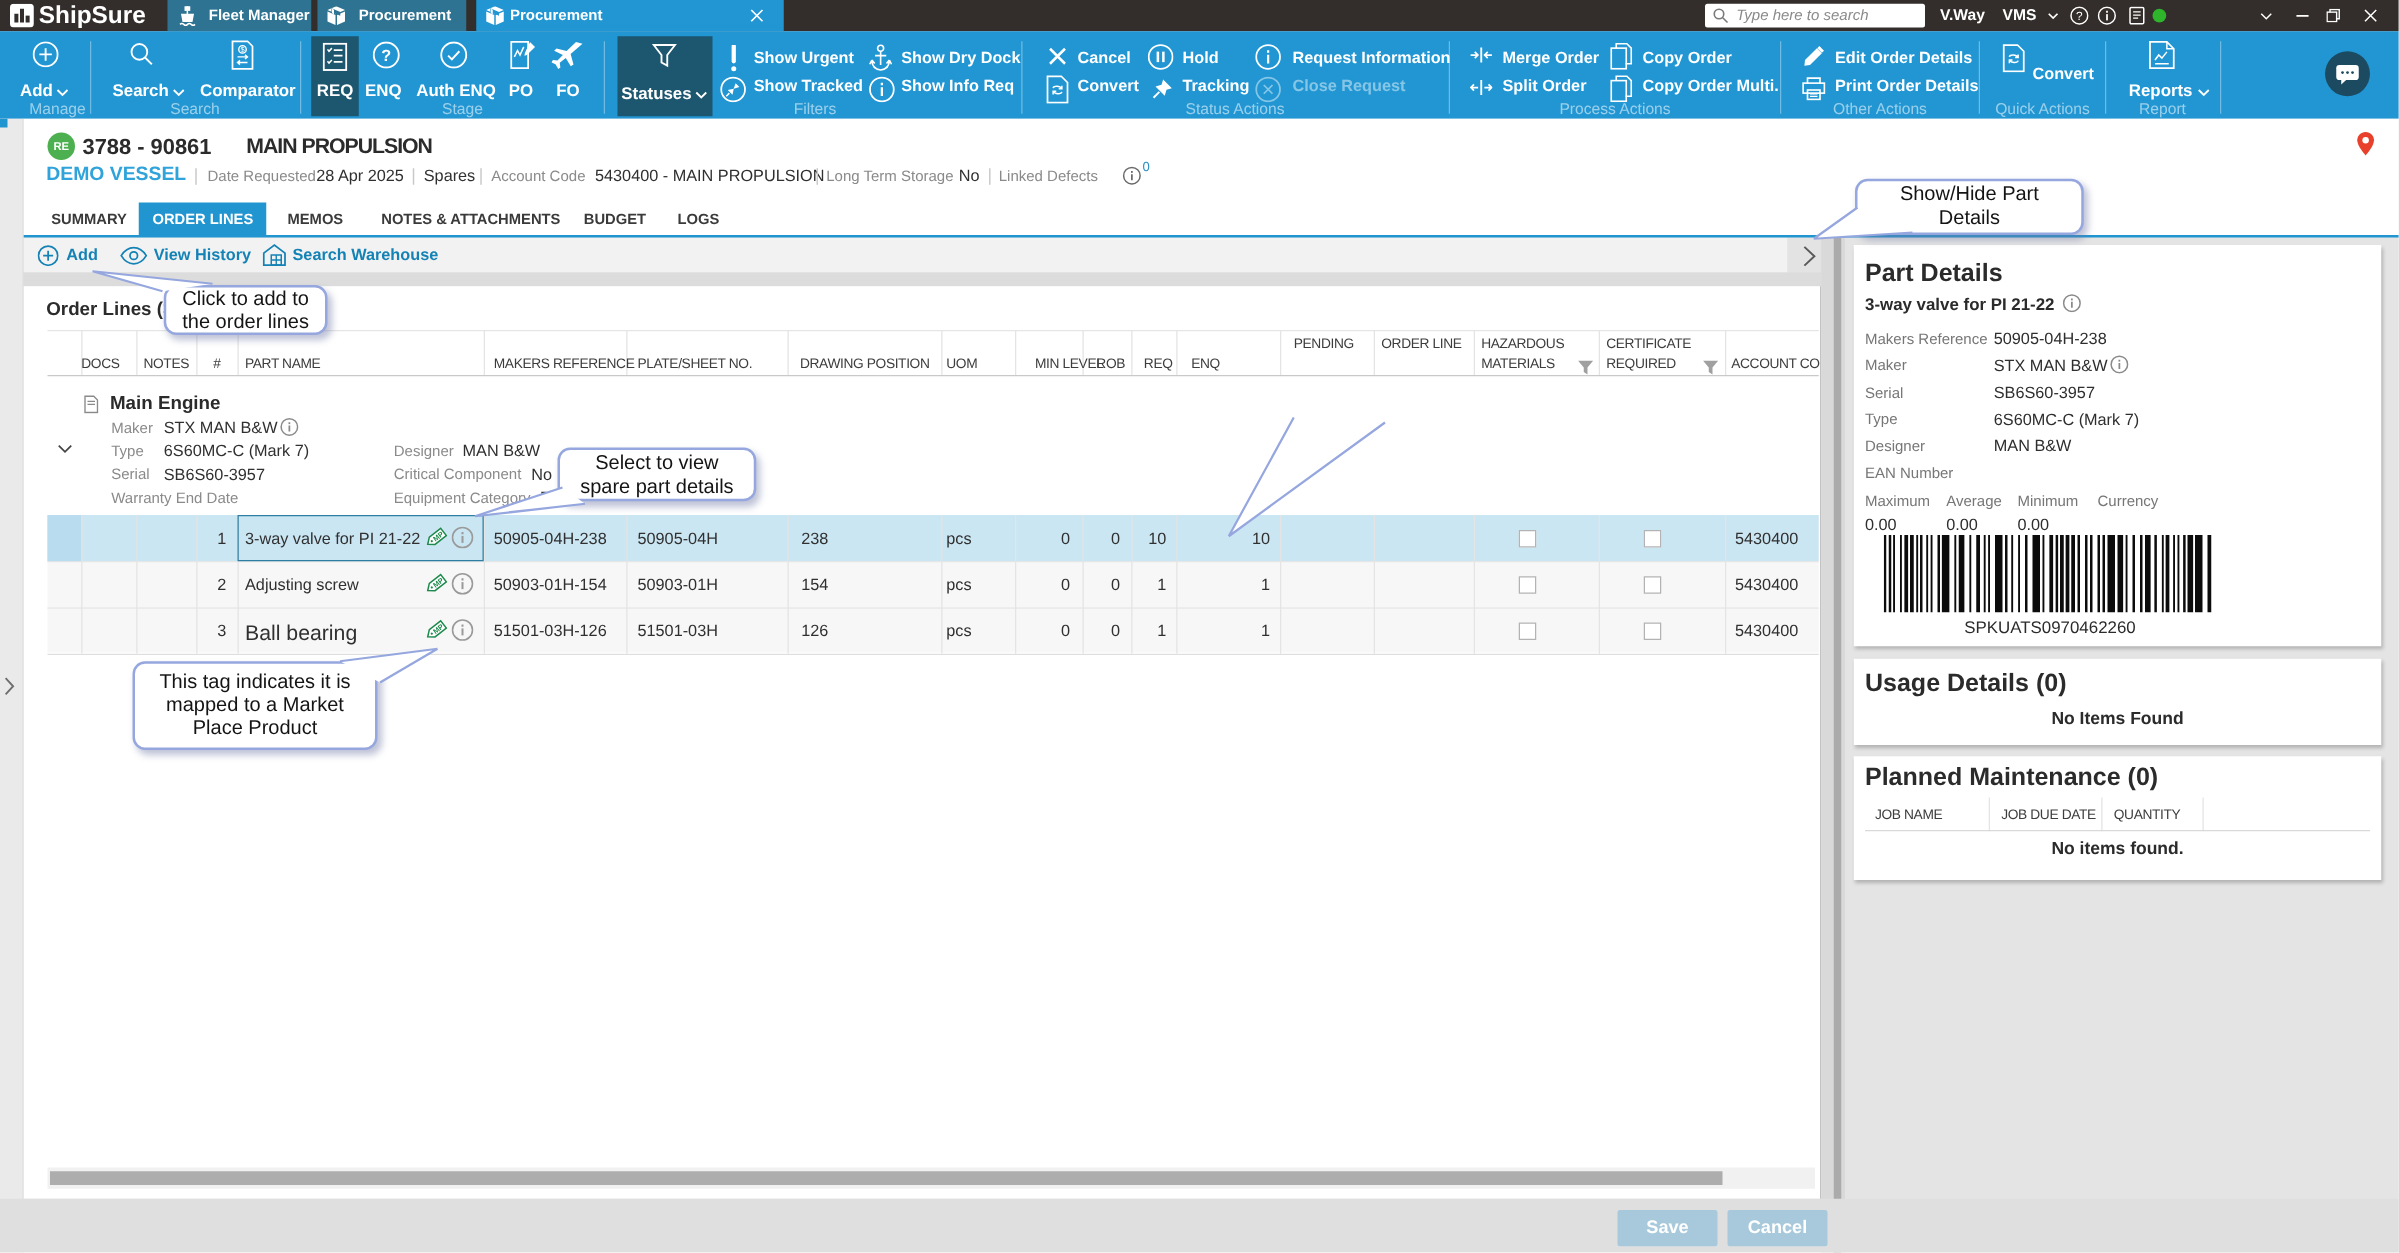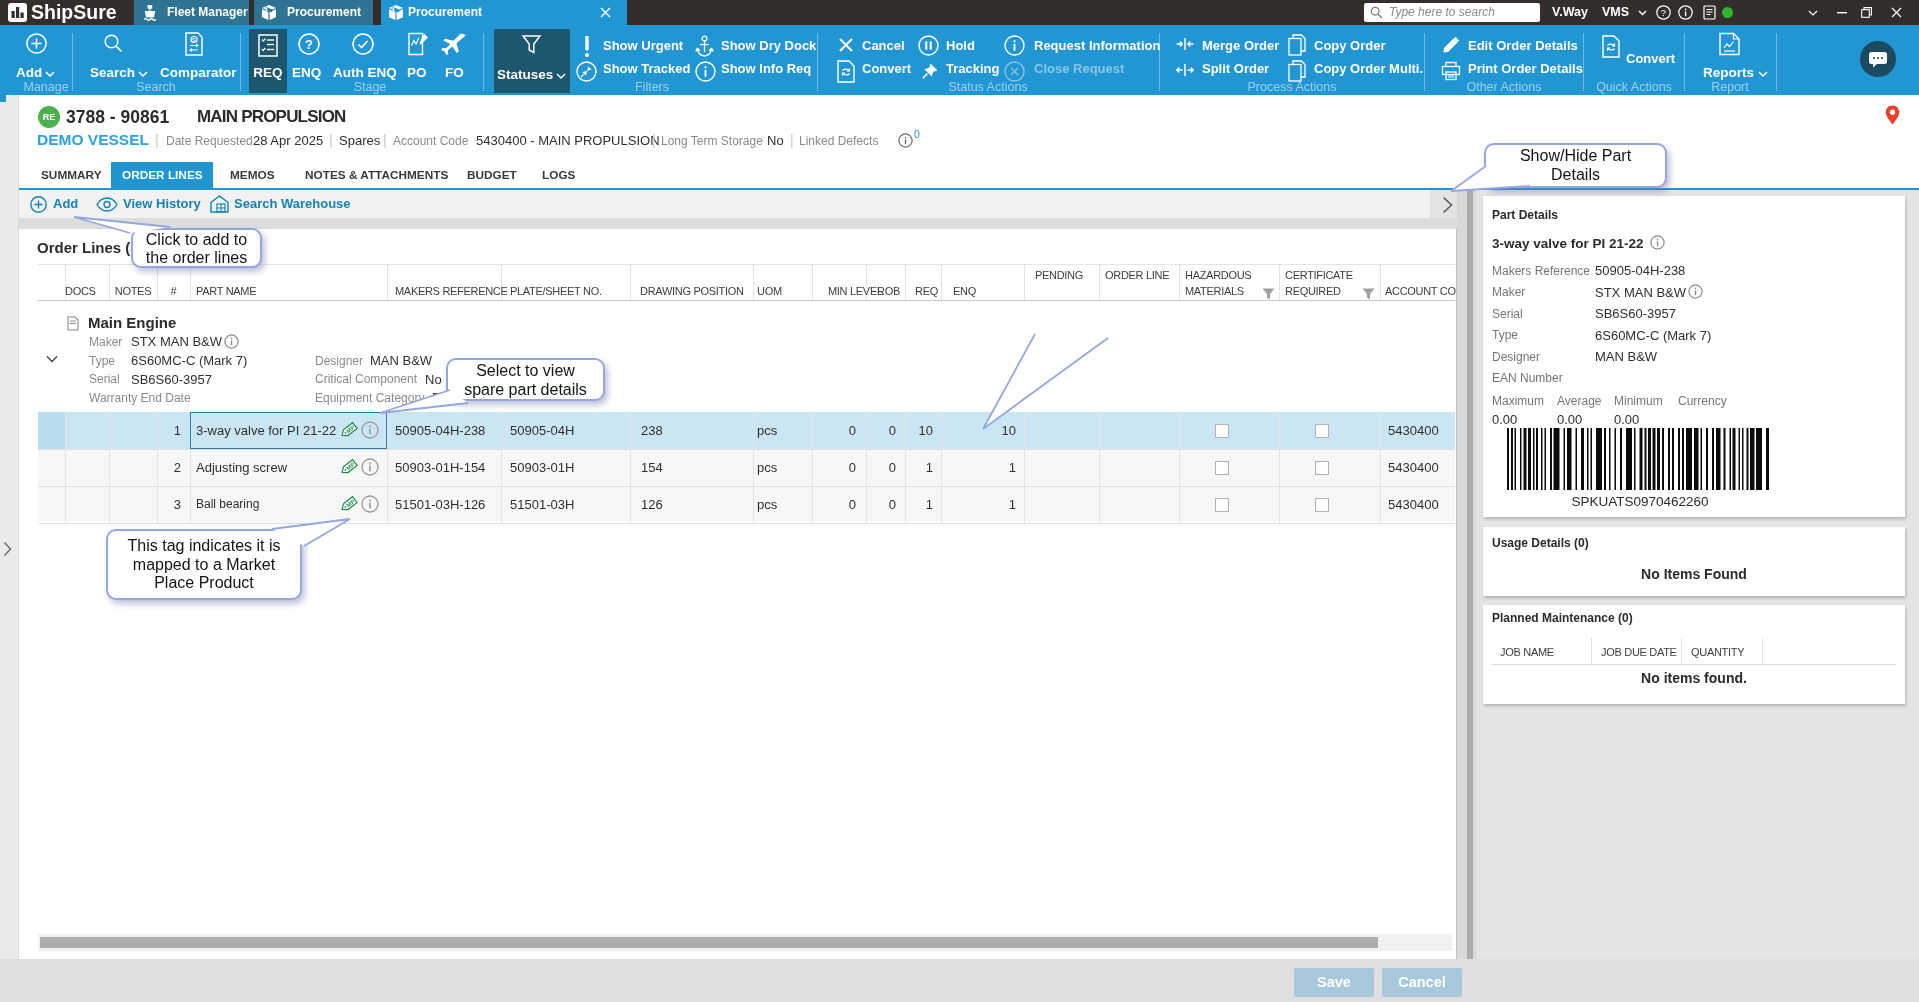--- a/index.html
+++ b/index.html
@@ -27,21 +27,21 @@
   #tbar { left:19px; top:190px; width:1411px; height:28px; background:#f2f2f2; }
   .tbtn { font-size:13px; font-weight:700; color:#1482b5; }
   
   .hcell { font-size:11px; color:#3d3d3d; white-space:nowrap; letter-spacing:-0.3px; }
   .vline { background:#e4e4e4; width:1px; }
   .num { font-size:13px; color:#303030; text-align:right; }
   .cell { font-size:13px; color:#303030; white-space:nowrap; }
   .cbx { width:14px; height:14px; background:#fff; border:1px solid #b3b3b3; }
   
   .card { background:#fff; box-shadow:1px 2px 3px rgba(0,0,0,.22); }
-  .ctitle { font-size:12px; font-weight:700; color:#2b2b2b; }
+  .ctitle { font-size:20px; font-weight:700; color:#2b2b2b; }
   .klabel { font-size:12px; color:#767676; white-space:nowrap; }
   .kval { font-size:13px; color:#2e2e2e; white-space:nowrap; }
   
   .callout { background:#fff; border:2px solid #95a7de; border-radius:10px; box-shadow:3px 4px 6px rgba(110,120,165,.45); text-align:center; font-size:16px; color:#141414; line-height:18.5px; z-index:50; }
   .ctail { z-index:51; }
 </style>
 </head>
 <body>
 <div id="stage">
   <div class="abs" id="titlebar">
@@ -527,21 +527,21 @@
   <div class="abs num" style="left:866px;top:460px;width:30px;">0</div>
   <div class="abs num" style="left:905px;top:460px;width:28px;">1</div>
   <div class="abs num" style="left:941px;top:460px;width:75px;">1</div>
   <div class="abs cell" style="left:1388px;top:460px;">5430400</div>
   <div class="abs cell" style="left:395px;top:460px;">50903-01H-154</div>
   <div class="abs cell" style="left:510px;top:460px;">50903-01H</div>
   <div class="abs cell" style="left:641px;top:460px;">154</div>
   <div class="abs cell" style="left:757px;top:460px;">pcs</div>
 
   <div class="abs num" style="left:157px;top:497px;width:24px;">3</div>
-  <div class="abs cell" style="left:196px;top:497px;font-size:12px;">Ball bearing</div>
+  <div class="abs cell" style="left:196px;top:497px;font-size:17px;">Ball bearing</div>
   <div class="abs num" style="left:812px;top:497px;width:44px;">0</div>
   <div class="abs num" style="left:866px;top:497px;width:30px;">0</div>
   <div class="abs num" style="left:905px;top:497px;width:28px;">1</div>
   <div class="abs num" style="left:941px;top:497px;width:75px;">1</div>
   <div class="abs cell" style="left:1388px;top:497px;">5430400</div>
   <div class="abs cell" style="left:395px;top:497px;">51501-03H-126</div>
   <div class="abs cell" style="left:510px;top:497px;">51501-03H</div>
   <div class="abs cell" style="left:641px;top:497px;">126</div>
   <div class="abs cell" style="left:757px;top:497px;">pcs</div>
 

